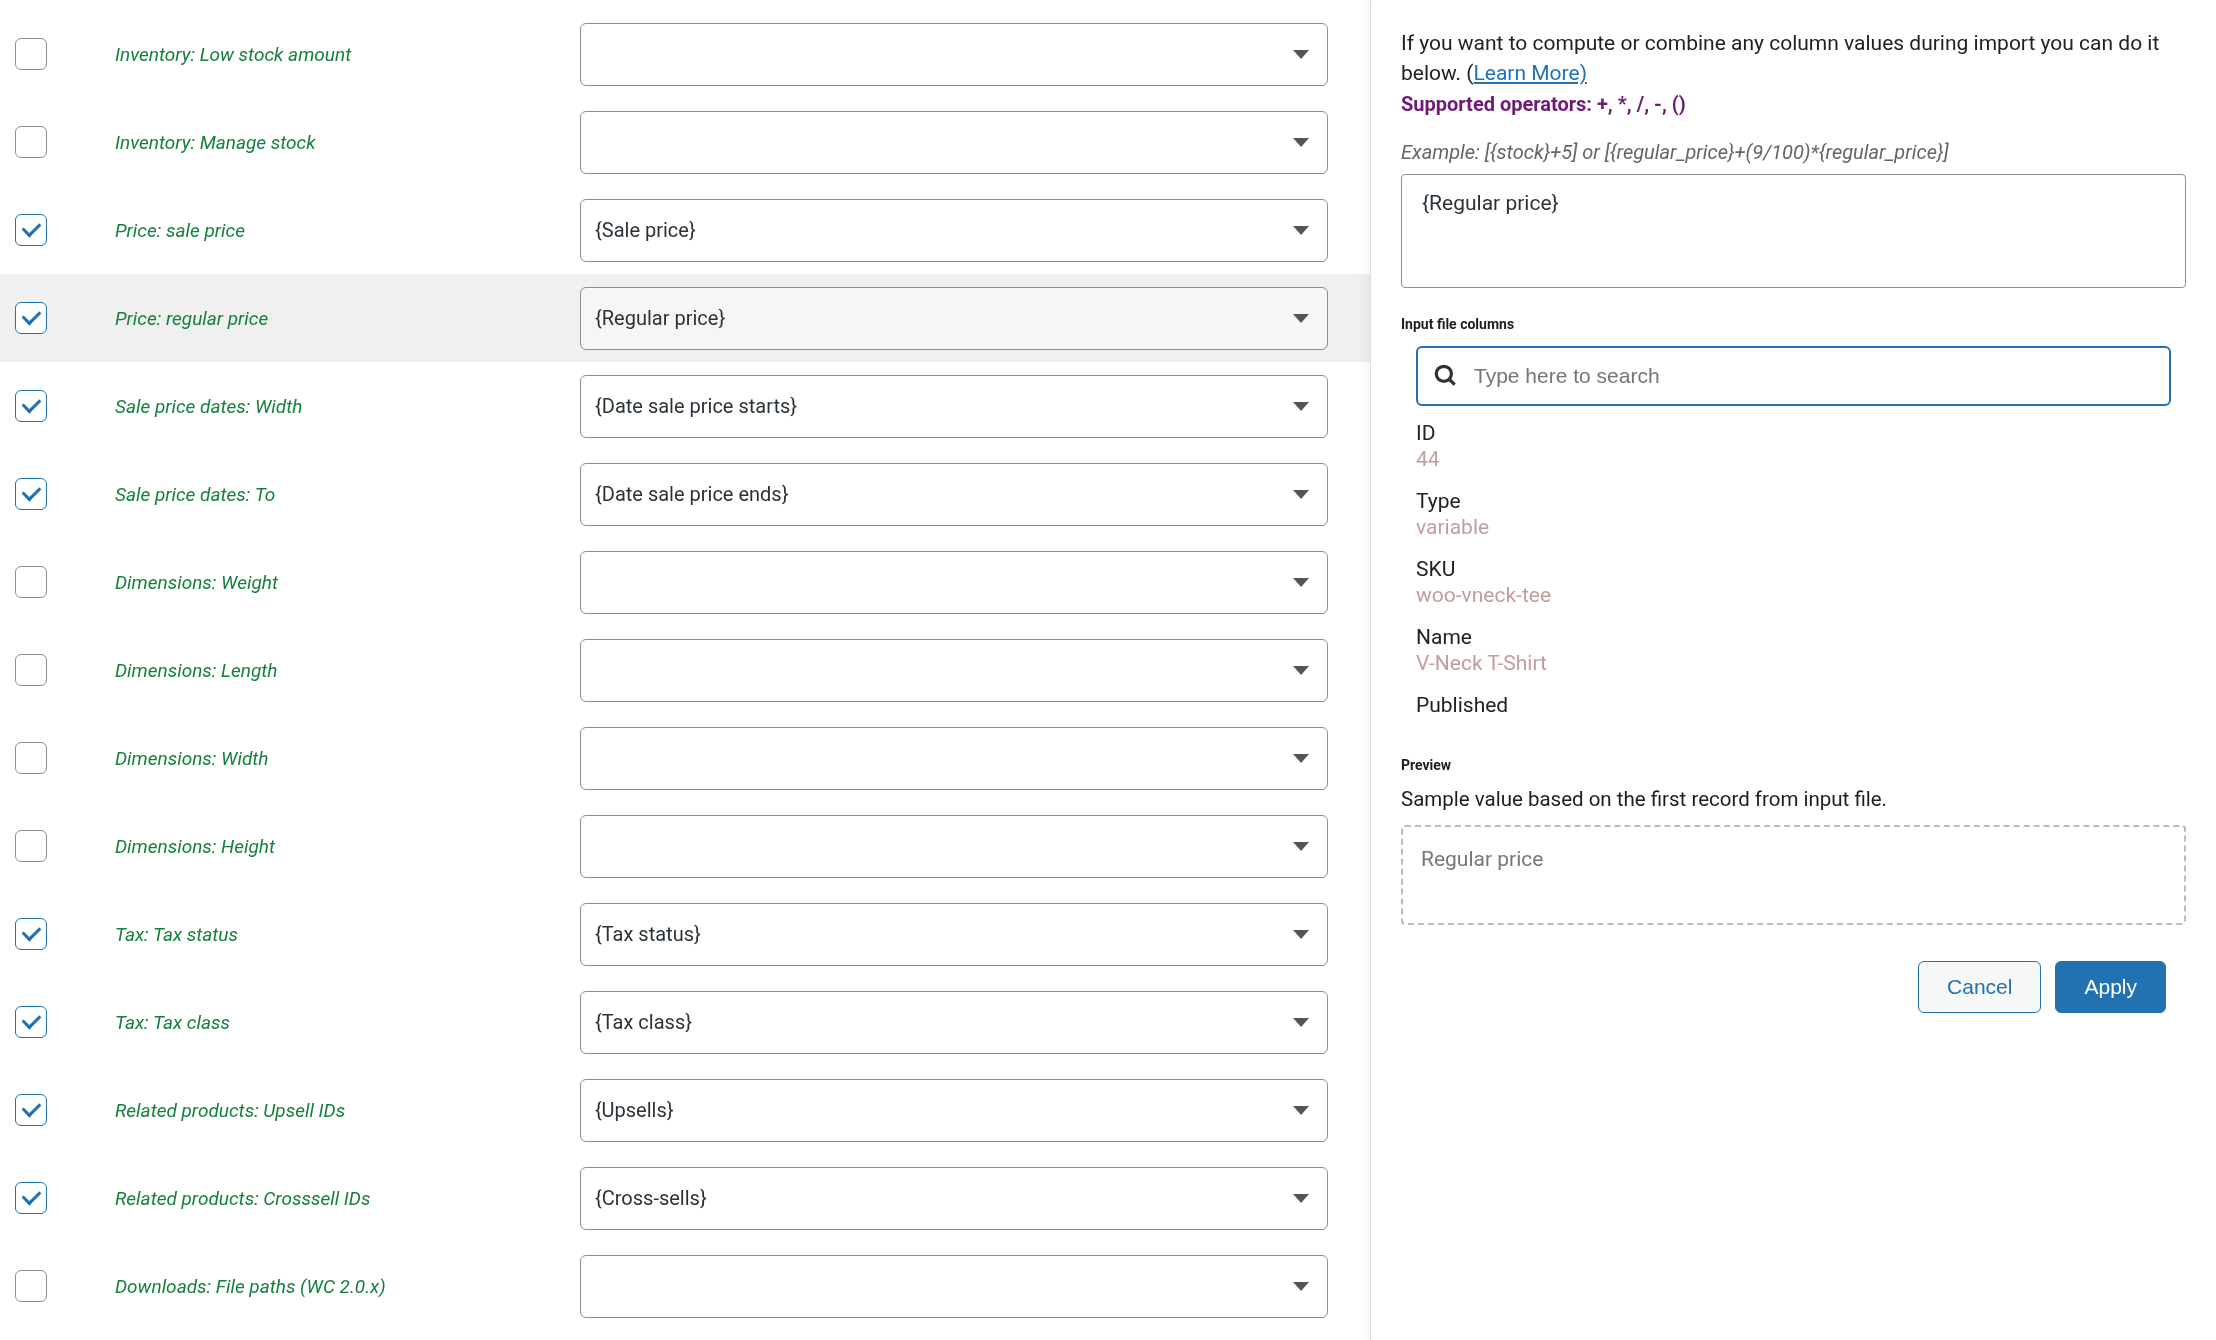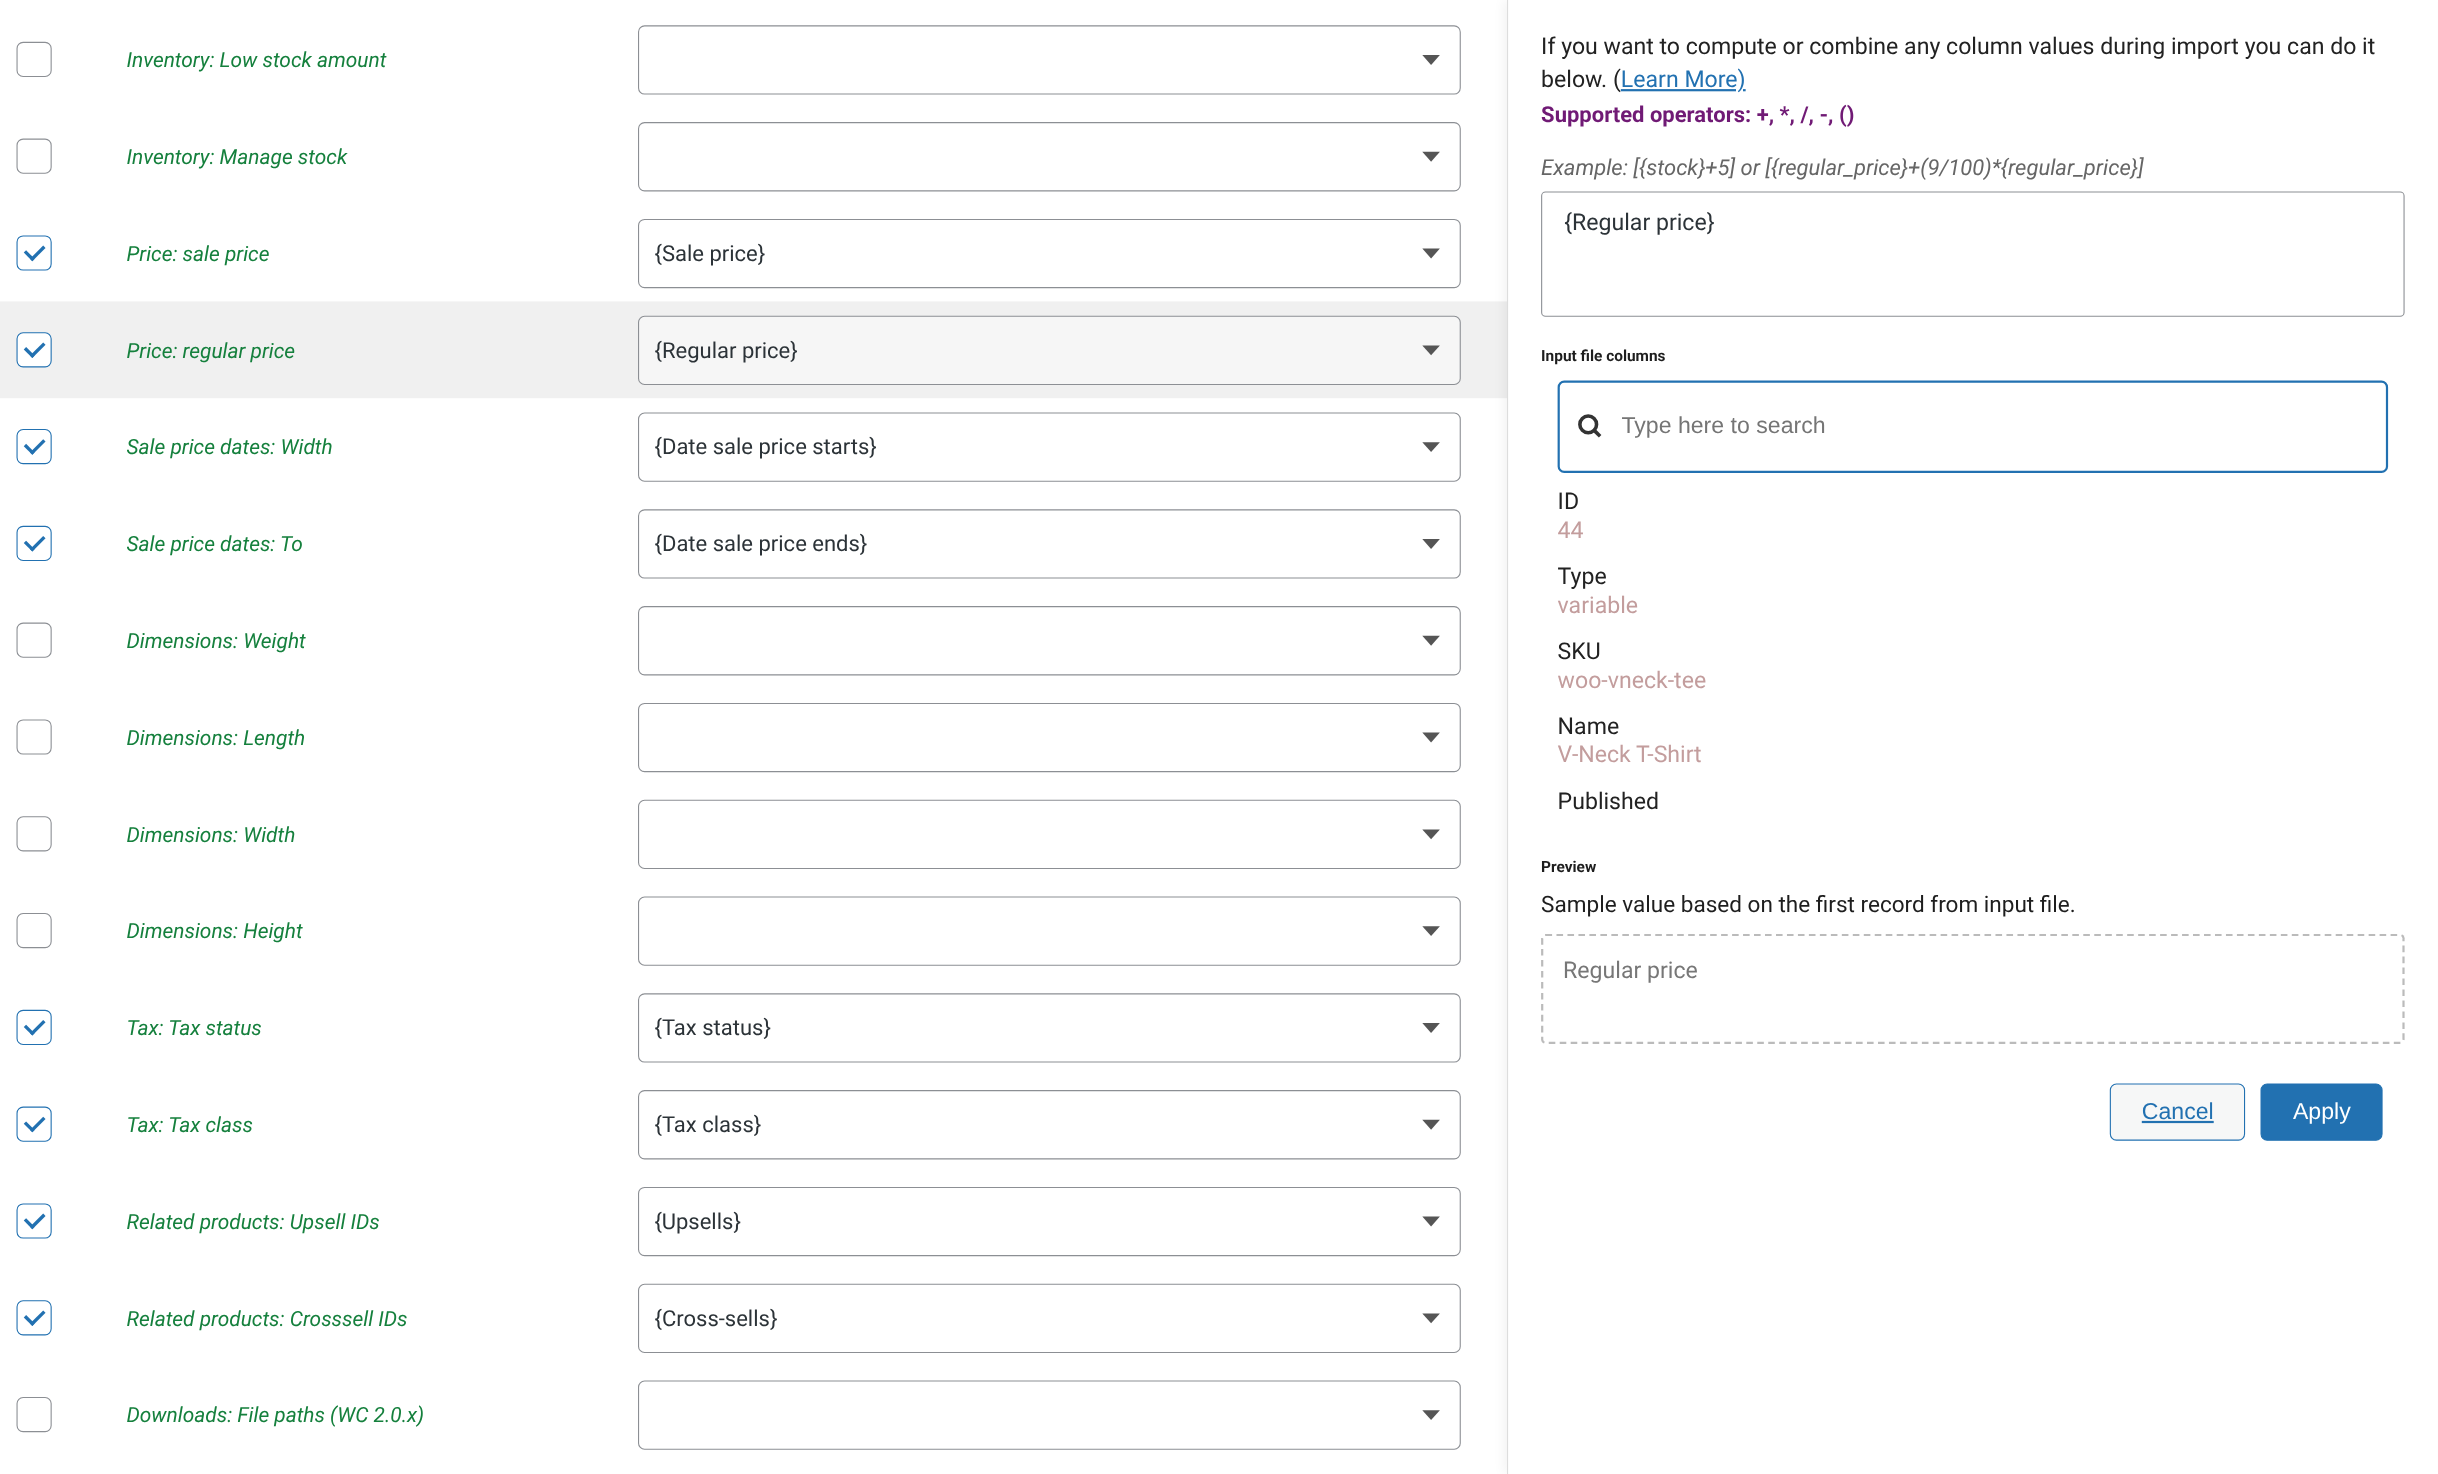--- a/index.html
+++ b/index.html
@@ -160,21 +160,21 @@
   font-weight: 700;
   font-size: 14px;
   margin-bottom: 14px;
 }
 .search-wrap {
   border: 2.5px solid #2271b1;
   border-radius: 6px;
   display: flex;
   align-items: center;
   padding: 0 15px;
-  height: 84px;
+  height: 60px;
   margin: 0 15px 15px 15px;
 }
 .search-icon {
   width: 26px; height: 26px;
   margin-right: 15px;
 }
 .search-icon svg { width: 100%; height: 100%; }
 .search-input {
   border: none;
   outline: none;
@@ -214,21 +214,20 @@
 .btn {
   padding: 13px 28px;
   border-radius: 6px;
   font-size: 21px;
   cursor: pointer;
 }
 .btn-secondary {
   background: #f6f7f7;
   border: 1px solid #2271b1;
   color: #2271b1;
-  text-decoration: underline;
 }
 .btn-primary {
   background: #2271b1;
   border: 1px solid #2271b1;
   color: #fff;
 }
 </style>
 </head>
 <body>
 

